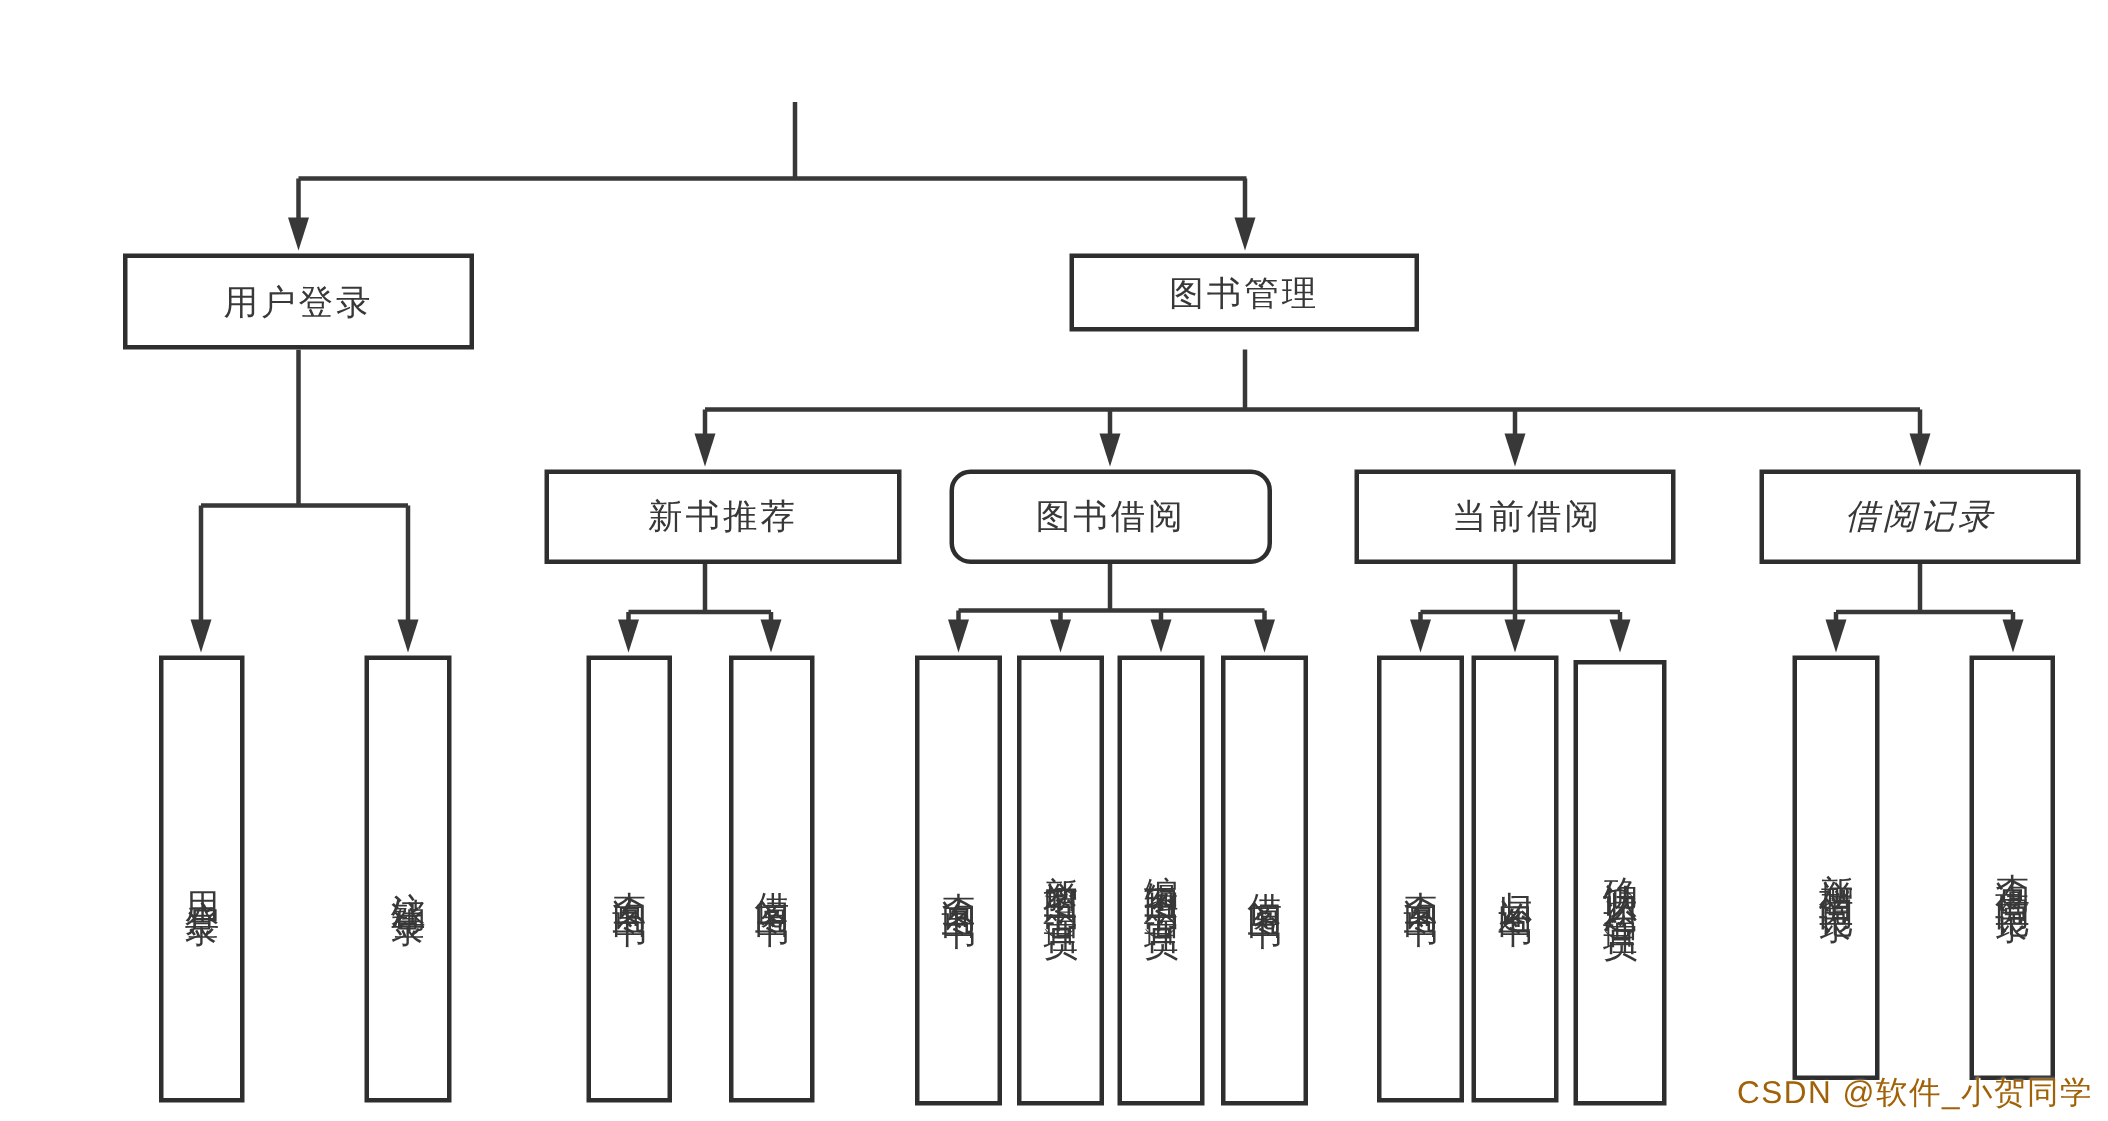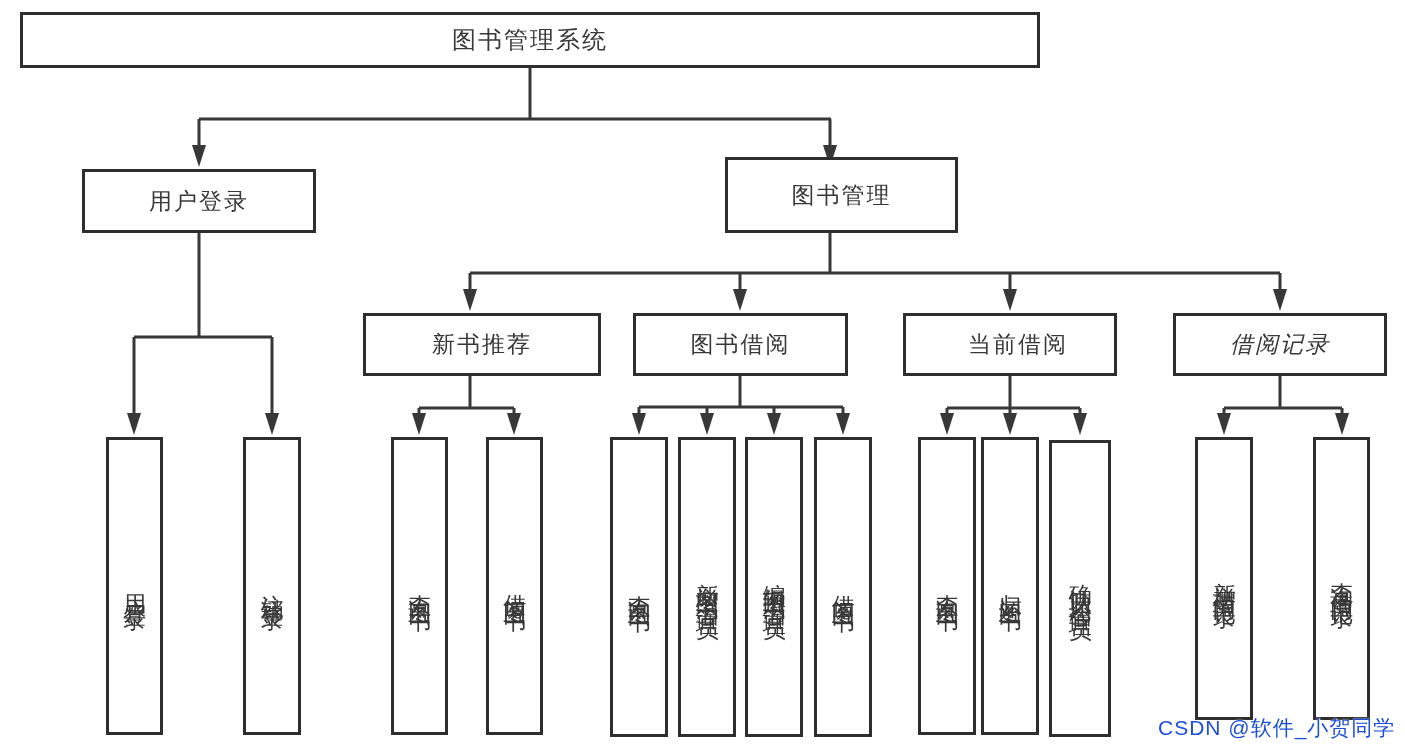--- a/index.html
+++ b/index.html
@@ -38,21 +38,21 @@
     letter-spacing: 5px;
     line-height: 1.1;
     white-space: nowrap;
   }
   .watermark {
     position: absolute;
     left: 1158px;
     top: 714px;
     font-size: 21px;
     letter-spacing: 1px;
-    color: #1d4ed8;
+    color: #a16207;
     text-shadow: 0 0 2px #ffffff, 1px 1px 0 #ffffff;
     white-space: nowrap;
     z-index: 5;
   }
 </style>
 </head>
 <body>
 
 <div id="stage">
 
@@ -92,35 +92,32 @@
       <polygon points="767,413 781,413 774,435"></polygon>
       <polygon points="836,413 850,413 843,435"></polygon>
       <polygon points="940,413 954,413 947,435"></polygon>
       <polygon points="1003,413 1017,413 1010,435"></polygon>
       <polygon points="1073,413 1087,413 1080,435"></polygon>
       <polygon points="1217,413 1231,413 1224,435"></polygon>
       <polygon points="1335,413 1349,413 1342,435"></polygon>
     </g>
   </svg>
 
-  <div class="box" style="left:20px; top:12px; width:1020px; height:56px;">
-    <span class="h-label root-label">图书管理系统</span>
-  </div>
 
   <div class="box" style="left:82px; top:169px; width:234px; height:64px;">
     <span class="h-label">用户登录</span>
   </div>
-  <div class="box" style="left:713px; top:157px; width:233px; height:76px;margin-left:12px;">
+  <div class="box" style="left:713px; top:169px; width:233px; height:52px;">
     <span class="h-label">图书管理</span>
   </div>
 
   <div class="box" style="left:363px; top:313px; width:238px; height:63px;">
     <span class="h-label">新书推荐</span>
   </div>
-  <div class="box" style="left:633px; top:313px; width:215px; height:63px;">
+  <div class="box" style="left:633px; top:313px; width:215px; height:63px;border-radius:14px;">
     <span class="h-label">图书借阅</span>
   </div>
   <div class="box" style="left:903px; top:313px; width:214px; height:63px;padding-left:16px;">
     <span class="h-label">当前借阅</span>
   </div>
   <div class="box" style="left:1173px; top:313px; width:214px; height:63px;font-style:italic;">
     <span class="h-label">借阅记录</span>
   </div>
 
   <div class="box" style="left:106px; top:437px; width:57px; height:298px;">

